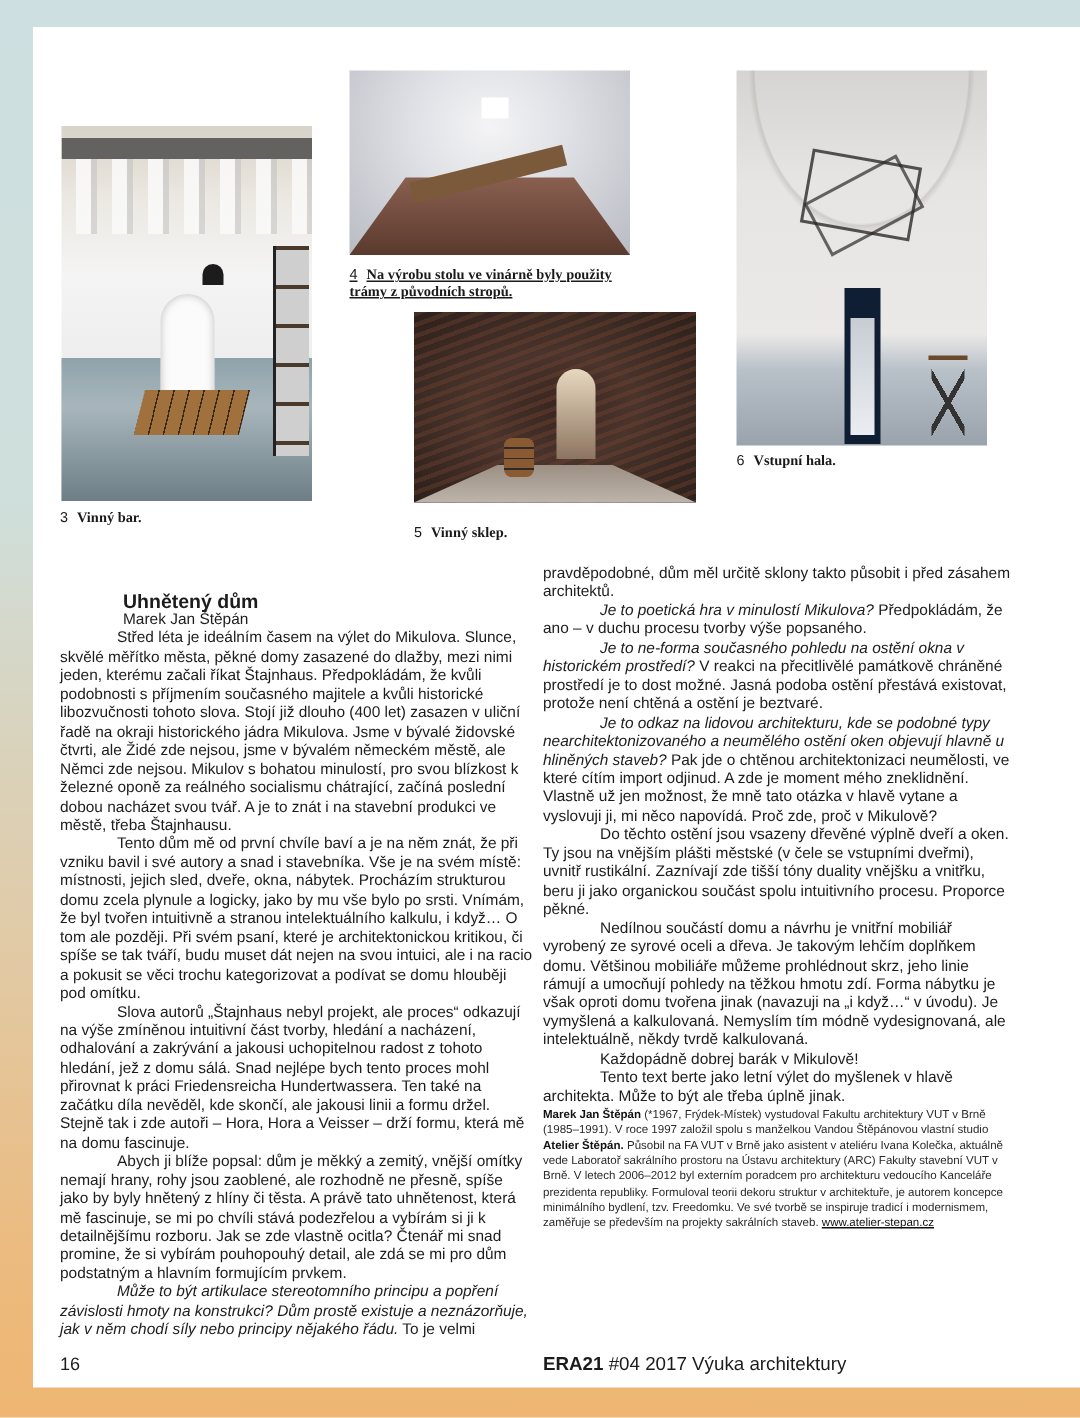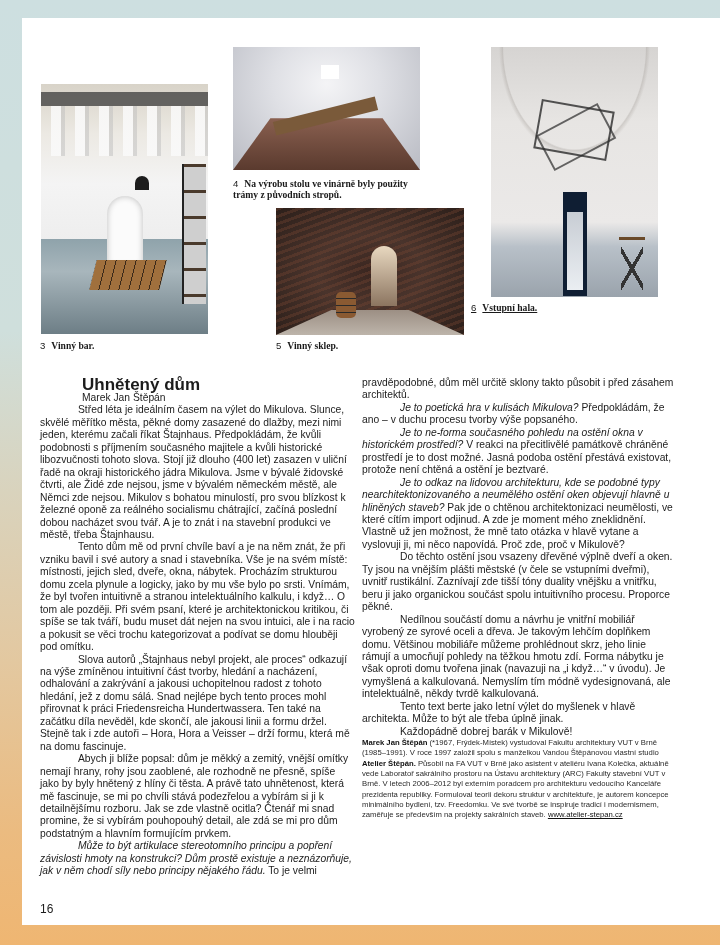--- a/index.html
+++ b/index.html
@@ -55,31 +55,31 @@
   .ph6 .door::after { content:""; position:absolute; left:4px; top:20px; width:16px; height:78px; background: linear-gradient(to bottom, #c8cdd4, #eaeef2); }
   .ph6 .light { position:absolute; left:46px; top:58px; width:74px; height:50px; border:2px solid #2a2a2a; transform: rotate(10deg); opacity:0.8; }
   .ph6 .light2 { position:absolute; left:50px; top:70px; width:70px; height:40px; border:2px solid #2a2a2a; transform: rotate(-28deg); opacity:0.7; }
   .ph6 .stand { position:absolute; left:130px; top:190px; width:22px; height:60px;
     background: linear-gradient(60deg, transparent 45%, #333 45% 52%, transparent 52%), linear-gradient(-60deg, transparent 45%, #333 45% 52%, transparent 52%); }
   .ph6 .stand::before { content:""; position:absolute; left:-2px; top:0; width:26px; height:3px; background:#6a4a2a; }
 
   .caption { position: absolute; font-family: "Liberation Serif", serif; font-size: 9.6px; line-height: 11px; color: #1a1a1a; font-weight: bold; }
   .caption .num { font-family: "Liberation Sans", sans-serif; font-weight: normal; margin-right: 6px; }
   .cap3 { left: 18px; top: 322px; }
-  .cap4 { left: 211px; top: 160px; width: 200px; }
-  .cap5 { left: 254px; top: 322px; }
-  .cap6 { left: 449px; top: 284px; text-decoration: underline; }
+  .cap4 { left: 211px; top: 160px; width: 200px; text-decoration: underline; }
+  .cap5 { left: 254px; top: 332px; }
+  .cap6 { left: 469px; top: 284px; }
 
   .col { position: absolute; font-size: 10.3px; line-height: 12.45px; color: #1c1c1c; }
   .col p { text-indent: 0; }
   .col .ind { padding-left: 0; text-indent: 38px; }
   .col i { font-style: italic; }
   .col-left { left: 18px; top: 359px; width: 315px; }
   .col-right { left: 340px; top: 359px; width: 315px; }
-  .title { font-size: 17px; font-weight: bold; padding-left: 42px; line-height: 14px; margin-top: 1px; }
+  .title { font-size: 13px; font-weight: bold; padding-left: 42px; line-height: 14px; margin-top: 17px; }
   .author { padding-left: 42px; }
   .bio { font-size: 7.7px; line-height: 10.3px; color: #2a2a2a; }
   .bio b { color:#111; }
   .bio u { color:#111; }
   .page-num { position: absolute; left: 18px; top: 884px; font-size: 12px; color: #1c1c1c; }
   .footer { position: absolute; left: 340px; top: 884px; font-size: 12.5px; color: #1c1c1c; }
   .footer b { font-weight: bold; }
 </style>
 </head>
 <body>
@@ -133,24 +133,25 @@
     <div class="author">Marek Jan Štěpán</div>
     <p class="ind">Střed léta je ideálním časem na výlet do Mikulova. Slunce, skvělé měřítko města, pěkné domy zasazené do dlažby, mezi nimi jeden, kterému začali říkat Štajnhaus. Předpokládám, že kvůli podobnosti s příjmením současného majitele a kvůli historické libozvučnosti tohoto slova. Stojí již dlouho (400 let) zasazen v uliční řadě na okraji historického jádra Mikulova. Jsme v bývalé židovské čtvrti, ale Židé zde nejsou, jsme v bývalém německém městě, ale Němci zde nejsou. Mikulov s bohatou minulostí, pro svou blízkost k železné oponě za reálného socialismu chátrající, začíná poslední dobou nacházet svou tvář. A je to znát i na stavební produkci ve městě, třeba Štajnhausu.</p>
     <p class="ind">Tento dům mě od první chvíle baví a je na něm znát, že při vzniku bavil i své autory a snad i stavebníka. Vše je na svém místě: místnosti, jejich sled, dveře, okna, nábytek. Procházím strukturou domu zcela plynule a logicky, jako by mu vše bylo po srsti. Vnímám, že byl tvořen intuitivně a stranou intelektuálního kalkulu, i když… O tom ale později. Při svém psaní, které je architektonickou kritikou, či spíše se tak tváří, budu muset dát nejen na svou intuici, ale i na racio a pokusit se věci trochu kategorizovat a podívat se domu hlouběji pod omítku.</p>
     <p class="ind">Slova autorů „Štajnhaus nebyl projekt, ale proces“ odkazují na výše zmíněnou intuitivní část tvorby, hledání a nacházení, odhalování a zakrývání a jakousi uchopitelnou radost z tohoto hledání, jež z domu sálá. Snad nejlépe bych tento proces mohl přirovnat k práci Friedensreicha Hundertwassera. Ten také na začátku díla nevěděl, kde skončí, ale jakousi linii a formu držel. Stejně tak i zde autoři – Hora, Hora a Veisser – drží formu, která mě na domu fascinuje.</p>
     <p class="ind">Abych ji blíže popsal: dům je měkký a zemitý, vnější omítky nemají hrany, rohy jsou zaoblené, ale rozhodně ne přesně, spíše jako by byly hnětený z hlíny či těsta. A právě tato uhnětenost, která mě fascinuje, se mi po chvíli stává podezřelou a vybírám si ji k detailnějšímu rozboru. Jak se zde vlastně ocitla? Čtenář mi snad promine, že si vybírám pouhopouhý detail, ale zdá se mi pro dům podstatným a hlavním formujícím prvkem.</p>
     <p class="ind"><i>Může to být artikulace stereotomního principu a popření závislosti hmoty na konstrukci? Dům prostě existuje a neznázorňuje, jak v něm chodí síly nebo principy nějakého řádu.</i><span> To je velmi</span></p>
   </div>
 
   <div class="col col-right">
     <p>pravděpodobné, dům měl určitě sklony takto působit i před zásahem architektů.</p>
-    <p class="ind"><i>Je to poetická hra v kulisách Mikulova?</i><span> Předpokládám, že ano – v duchu procesu tvorby výše popsaného.</span></p>
+    <p class="ind"><i>Je to poetická hra v minulostí Mikulova?</i><span> Předpokládám, že ano – v duchu procesu tvorby výše popsaného.</span></p>
     <p class="ind"><i>Je to ne-forma současného pohledu na ostění okna v historickém prostředí?</i><span> V reakci na přecitlivělé památkově chráněné prostředí je to dost možné. Jasná podoba ostění přestává existovat, protože není chtěná a ostění je beztvaré.</span></p>
     <p class="ind"><i>Je to odkaz na lidovou architekturu, kde se podobné typy nearchitektonizovaného a neumělého ostění oken objevují hlavně u hliněných staveb?</i><span> Pak jde o chtěnou architektonizaci neumělosti, ve které cítím import odjinud. A zde je moment mého zneklidnění. Vlastně už jen možnost, že mně tato otázka v hlavě vytane a vyslovuji ji, mi něco napovídá. Proč zde, proč v Mikulově?</span></p>
     <p class="ind">Do těchto ostění jsou vsazeny dřevěné výplně dveří a oken. Ty jsou na vnějším plášti městské (v čele se vstupními dveřmi), uvnitř rustikální. Zaznívají zde tišší tóny duality vnějšku a vnitřku, beru ji jako organickou součást spolu intuitivního procesu. Proporce pěkné.</p>
     <p class="ind">Nedílnou součástí domu a návrhu je vnitřní mobiliář vyrobený ze syrové oceli a dřeva. Je takovým lehčím doplňkem domu. Většinou mobiliáře můžeme prohlédnout skrz, jeho linie rámují a umocňují pohledy na těžkou hmotu zdí. Forma nábytku je však oproti domu tvořena jinak (navazuji na „i když…“ v úvodu). Je vymyšlená a kalkulovaná. Nemyslím tím módně vydesignovaná, ale intelektuálně, někdy tvrdě kalkulovaná.</p>
+    <p class="ind">Každopádně dobrej barák v Mikulově!</p>
     <p class="ind">Tento text berte jako letní výlet do myšlenek v hlavě architekta. Může to být ale třeba úplně jinak.</p>
-    <p class="ind">Každopádně dobrej barák v Mikulově!</p>
     <p class="bio"><b>Marek Jan Štěpán</b><span> (*1967, Frýdek-Místek) vystudoval Fakultu architektury VUT v Brně (1985–1991). V roce 1997 založil spolu s manželkou Vandou Štěpánovou vlastní studio </span><b>Atelier Štěpán.</b><span> Působil na FA VUT v Brně jako asistent v ateliéru Ivana Kolečka, aktuálně vede Laboratoř sakrálního prostoru na Ústavu architektury (ARC) Fakulty stavební VUT v Brně. V letech 2006–2012 byl externím poradcem pro architekturu vedoucího Kanceláře prezidenta republiky. Formuloval teorii dekoru struktur v architektuře, je autorem koncepce minimálního bydlení, tzv. Freedomku. Ve své tvorbě se inspiruje tradicí i modernismem, zaměřuje se především na projekty sakrálních staveb. </span><u>www.atelier-stepan.cz</u></p>
   </div>
 
   <div class="page-num">16</div>
+  <div class="footer"><b>ERA21</b><span> #04 2017 Výuka architektury</span></div>
 </div>
 
 </body></html>

